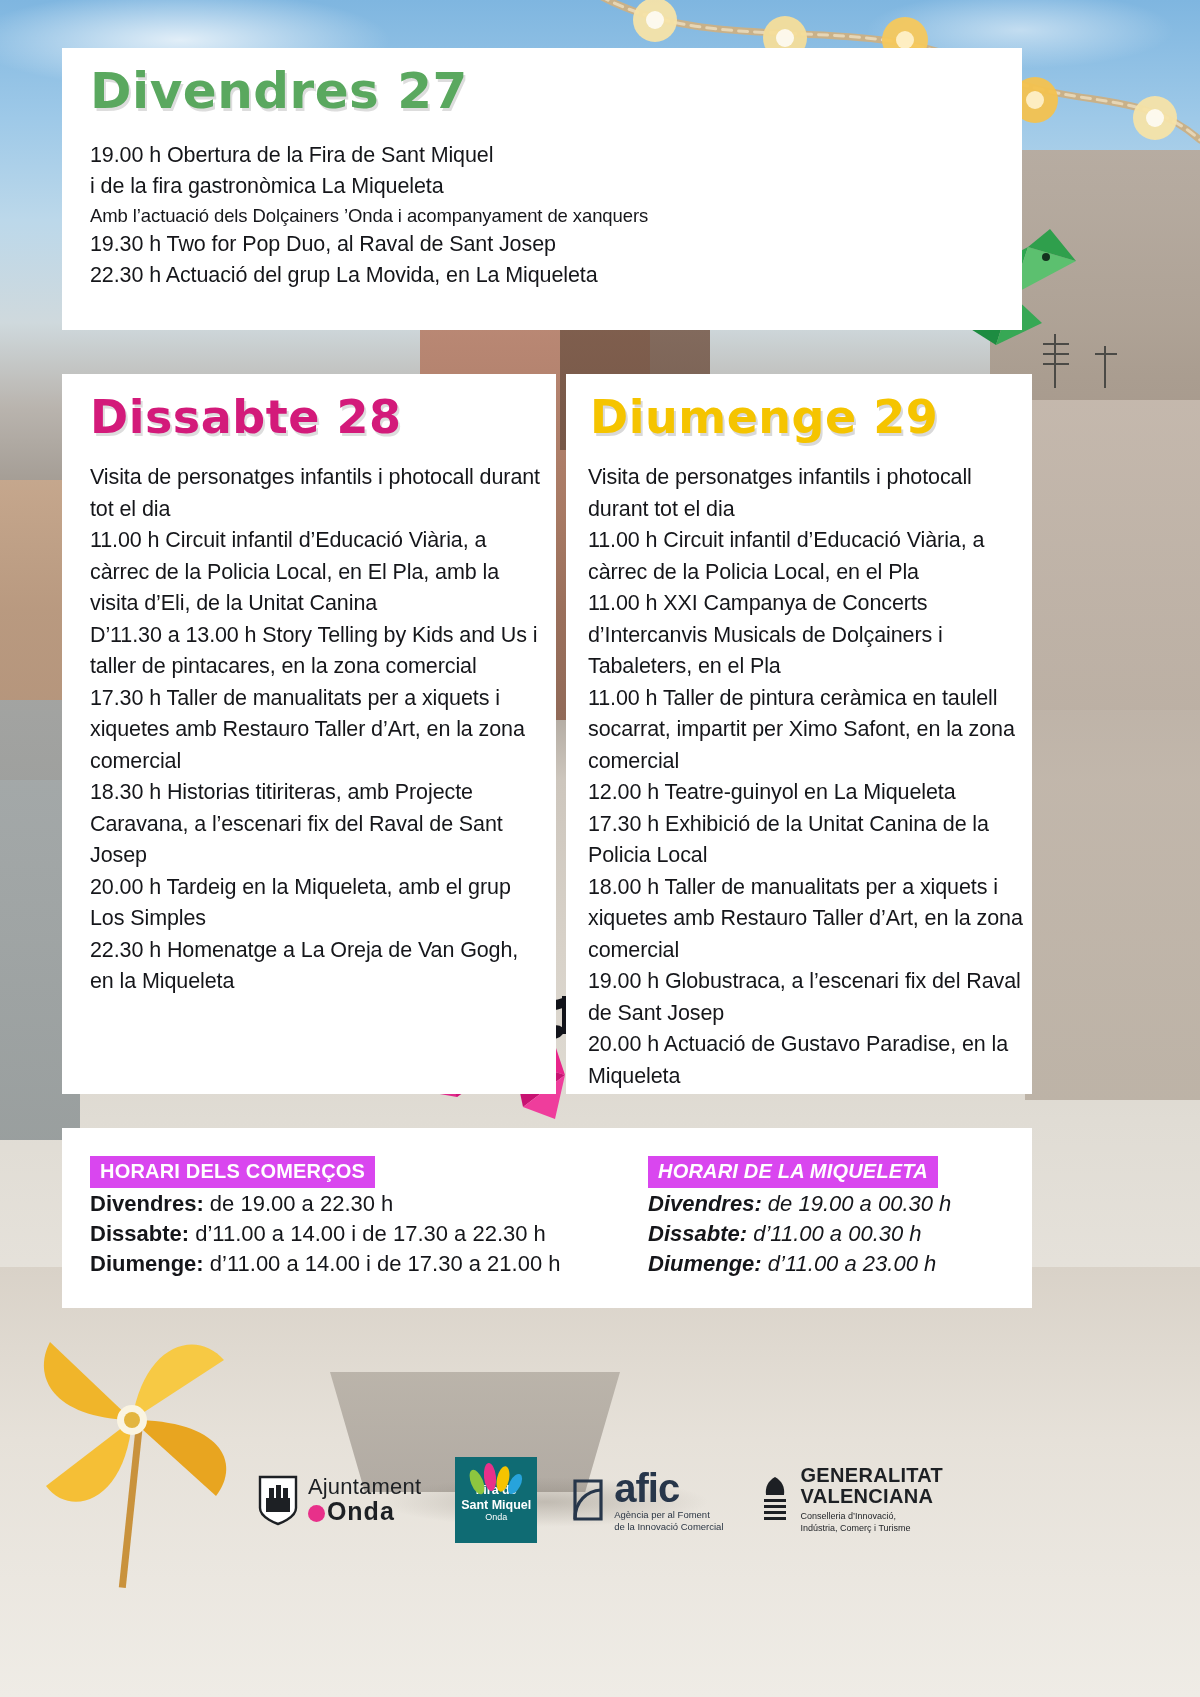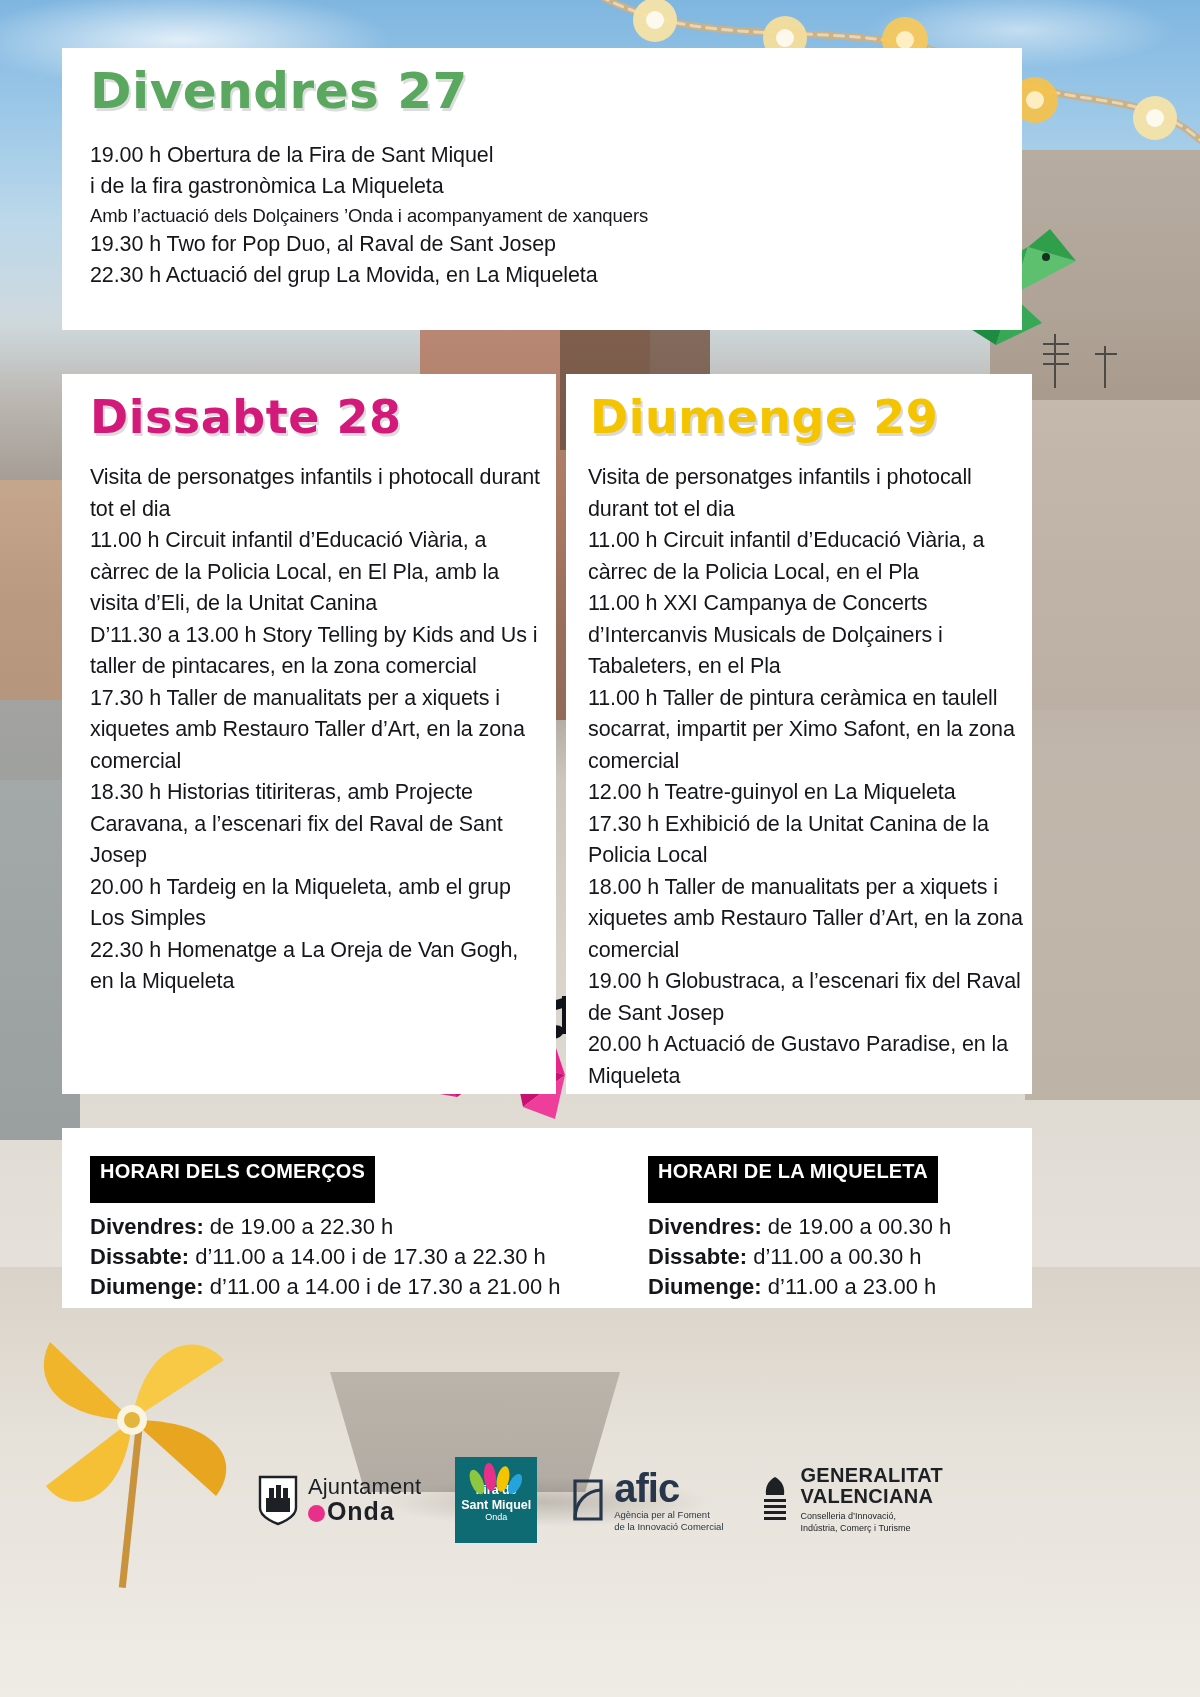--- a/index.html
+++ b/index.html
@@ -153,31 +153,31 @@
     font-size: 21.5px; line-height: 31.5px;
   }
   #list-sun {
     position: absolute; left: 22px; top: 88px; width: 440px;
     font-size: 21.5px; line-height: 31.5px;
   }
 
   
   .hours-col { position: absolute; top: 28px; }
   #hours-left  { left: 28px;  width: 540px; }
-  #hours-right { left: 586px; width: 400px; }
+  #hours-right { left: 586px; width: 400px; font-style: italic; }
 
   .hours-banner {
     display: inline-block;
-    background: #000000;
+    background: #d946ef;
     color: #ffffff;
     font-weight: bold;
     font-size: 20px;
     letter-spacing: .2px;
-    padding: 4px 10px 20px 10px;
-    margin-bottom: 9px;
+    padding: 4px 10px 5px 10px;
+    margin-bottom: 1px;
   }
   .hours-line {
     color: #15161a;
     font-size: 22px;
     line-height: 30px;
     white-space: nowrap;
   }
   .hours-line b { font-weight: bold; }
 
   

